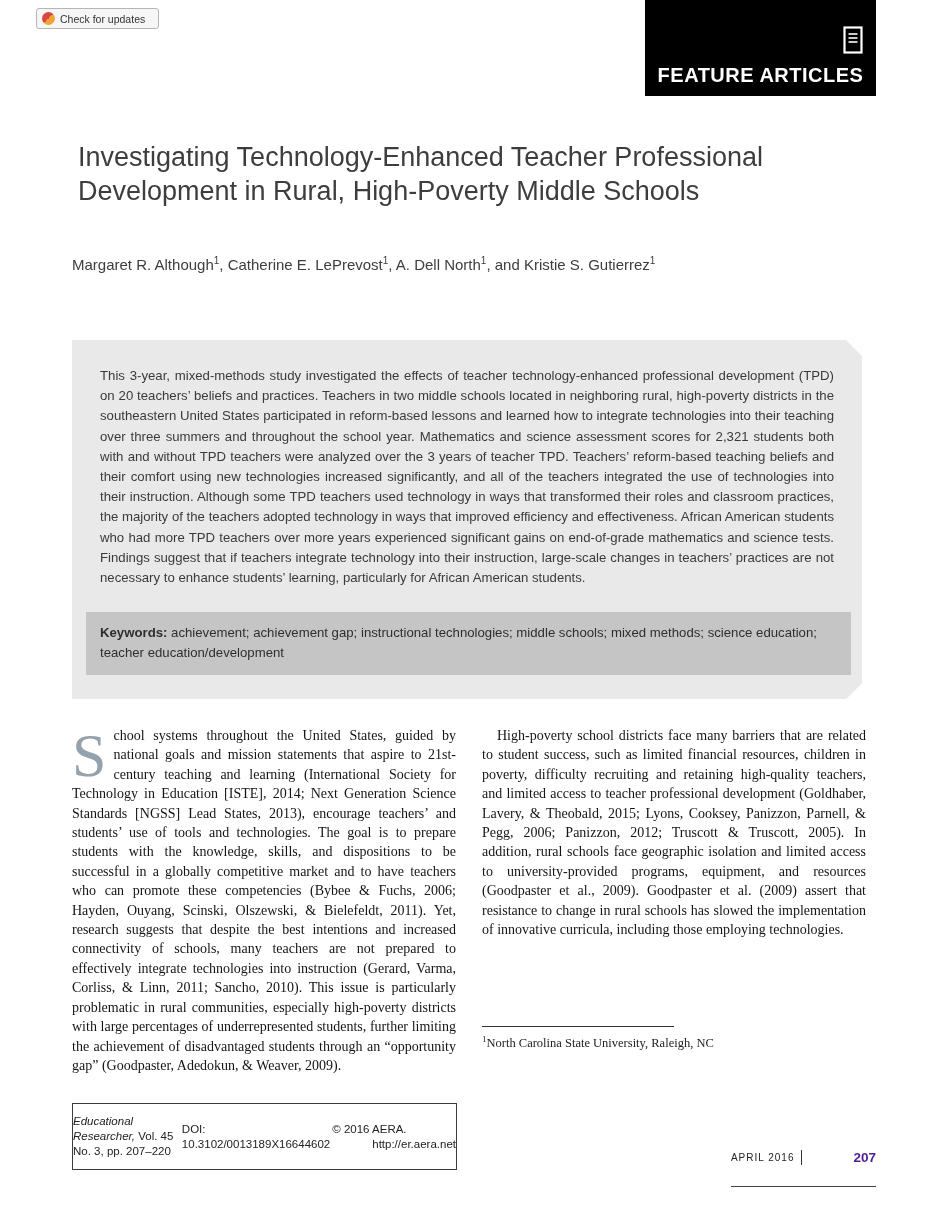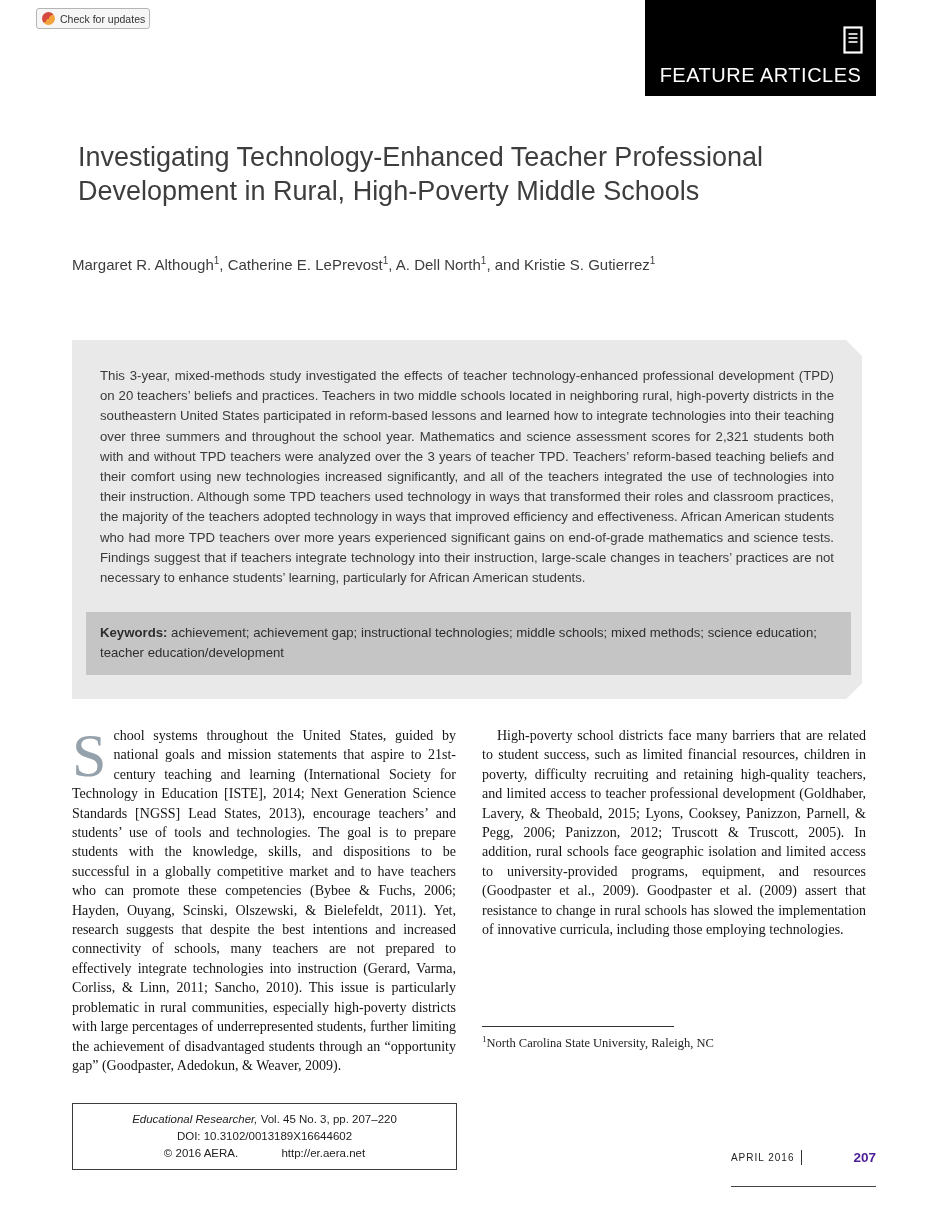--- a/index.html
+++ b/index.html
@@ -10,34 +10,35 @@
     height: 1218px;
     background: #ffffff;
     font-family: "Liberation Sans", sans-serif;
     overflow: hidden;
   }
 
   
   .check-badge {
     position: absolute; left: 36px; top: 8px; height: 21px;
     display: inline-flex; align-items: center; gap: 5px;
-    padding: 0 4px 0 5px;
+    padding: 0 13px 0 5px;
     background: #f6f6f6; border: 1px solid #b5b5b5; border-radius: 3px;
     font-size: 10.5px; color: #333; cursor: pointer;
   }
   .crossmark-icon {
     width: 13px; height: 13px; border-radius: 50%;
     background: linear-gradient(135deg, #d6493f 50%, #f2a33c 50%);
     flex: 0 0 auto;
   }
 
   
   .banner {
     position: absolute; left: 645px; top: 0; width: 231px; height: 96px;
     background: #000;
+    font-weight: bold;
   }
   .banner-label {
     position: absolute; bottom: 9px; left: 0; width: 100%;
     text-align: center; color: #fff; font-size: 20px; letter-spacing: 0.5px;
   }
   .journal-icon { position: absolute; top: 26px; right: 13px; }
 
   
   .article-title {
     position: absolute; left: 72px; top: 140px; width: 690px;
@@ -89,21 +90,21 @@
     position: absolute; left: 482px; top: 1026px; width: 384px;
     font-family: "Liberation Serif", serif; font-size: 12.5px; color: #222;
   }
   .footnote-rule { border: 0; border-top: 1px solid #333; width: 192px; margin: 0 0 9px 0; }
   .footnote sup { font-size: 9px; vertical-align: super; line-height: 0; }
 
   
   .citation-box {
     position: absolute; left: 72px; top: 1103px; width: 385px; height: 67px;
     border: 1px solid #3c3c3c;
-    display: flex; flex-direction: column; justify-content: center; align-items: center;
+    display: flex; flex-direction: row; justify-content: center; align-items: center;
     gap: 2px; font-size: 11.5px; color: #222; line-height: 15px;
   }
   .citation-journal { font-style: italic; }
   .citation-url { text-decoration: none; color: #222; margin-left: 40px; }
 
   
   .page-footer {
     position: absolute; right: 62px; top: 1150px;
     display: inline-flex; align-items: center;
     padding-bottom: 21px; border-bottom: 1px solid #444;

